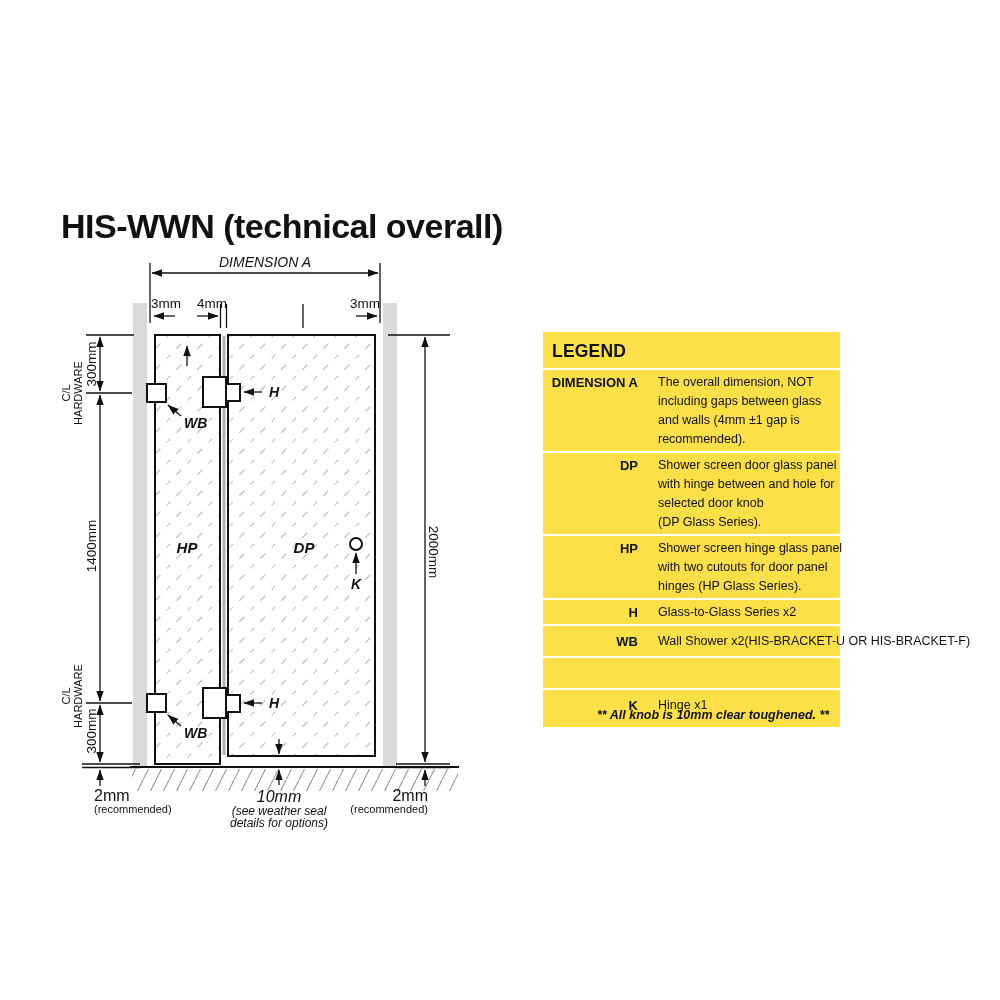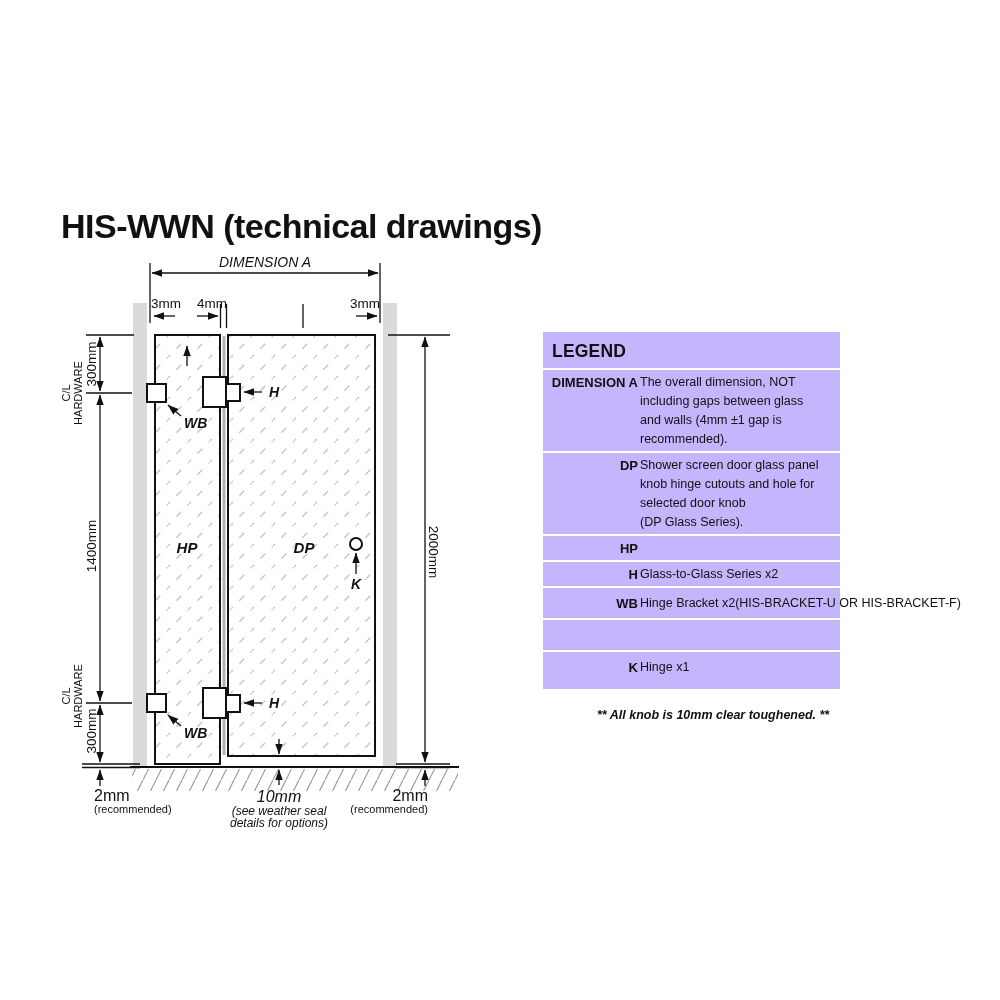--- a/index.html
+++ b/index.html
@@ -13,35 +13,35 @@
   .dim{font-size:13.5px;}
   .dimi{font-size:14px;font-style:italic;}
   .clh{font-size:11px;}
   .lbl{font-size:15px;font-weight:bold;font-style:italic;}
   .part{font-size:14px;font-weight:bold;font-style:italic;}
   .big{font-size:16px;}
   .small{font-size:11px;}
   .gap10{font-size:16px;font-style:italic;}
   .note{font-size:12px;font-style:italic;}
   
-  .legend{position:absolute;left:543px;top:332px;width:297px;background:#c4b5fd;
+  .legend{position:absolute;left:543px;top:332px;width:297px;background:#fde047;
           padding-bottom:7px;}
   .lhead{font-size:17.5px;font-weight:bold;padding:9px 0 6px 9px;letter-spacing:0.2px;}
   .lrow{display:flex;border-top:2px solid #fff;padding:3px 0 2px;}
   .lrow.pad{padding:6px 0 5px;}
   .lrow.empty{min-height:25px;}
   .lterm{width:95px;flex:none;text-align:right;font-weight:bold;font-size:13px;line-height:19px;}
-  .ldesc{margin-left:2px;font-size:12.5px;line-height:19px;white-space:pre;}
+  .ldesc{margin-left:20px;font-size:12.5px;line-height:19px;white-space:pre;}
   .footnote{position:absolute;left:597px;top:708px;font-size:12.5px;font-style:italic;
             font-weight:600;}
 </style>
 </head>
 <body>
 
-<h1 class="page-title">HIS-WWN (technical drawings)</h1>
+<h1 class="page-title">HIS-WWN (technical overall)</h1>
 
 <div class="drawing-wrap">
 <svg width="440" height="610" viewBox="40 235 440 610">
   <defs>
     <marker id="arr" viewBox="0 0 10 7" refX="9.5" refY="3.5" markerWidth="11" markerHeight="8" orient="auto-start-reverse" markerUnits="userSpaceOnUse">
       <path d="M0,0 L10,3.5 L0,7 Z" fill="#111"></path>
     </marker>
     <pattern id="glass" width="21" height="21" patternUnits="userSpaceOnUse">
       <rect width="21" height="21" fill="#ffffff"></rect>
       <path d="M-3,24 L24,-3" stroke="#c3c3c3" stroke-width="1.3" stroke-dasharray="7 9" fill="none"></path>
@@ -143,34 +143,37 @@
   <div class="lrow">
     <div class="lterm">DIMENSION A</div>
     <div class="ldesc">The overall dimension, NOT
 including gaps between glass
 and walls (4mm ±1 gap is
 recommended).</div>
   </div>
   <div class="lrow">
     <div class="lterm">DP</div>
     <div class="ldesc">Shower screen door glass panel
-knob hinge cutouts and hole for
+with hinge between and hole for
 selected door knob
 (DP Glass Series).</div>
   </div>
   <div class="lrow">
     <div class="lterm">HP</div>
+    <div class="ldesc">Shower screen hinge glass panel
+with two cutouts for door panel
+hinges (HP Glass Series).</div>
   </div>
   <div class="lrow">
     <div class="lterm">H</div>
     <div class="ldesc">Glass-to-Glass Series x2</div>
   </div>
   <div class="lrow pad">
     <div class="lterm">WB</div>
-    <div class="ldesc">Hinge Bracket x2(HIS-BRACKET-U OR HIS-BRACKET-F)</div>
+    <div class="ldesc">Wall Shower x2(HIS-BRACKET-U OR HIS-BRACKET-F)</div>
   </div>
   <div class="lrow empty">
     <div class="lterm"></div>
     <div class="ldesc"></div>
   </div>
   <div class="lrow pad">
     <div class="lterm">K</div>
     <div class="ldesc">Hinge x1</div>
   </div>
 </div>

